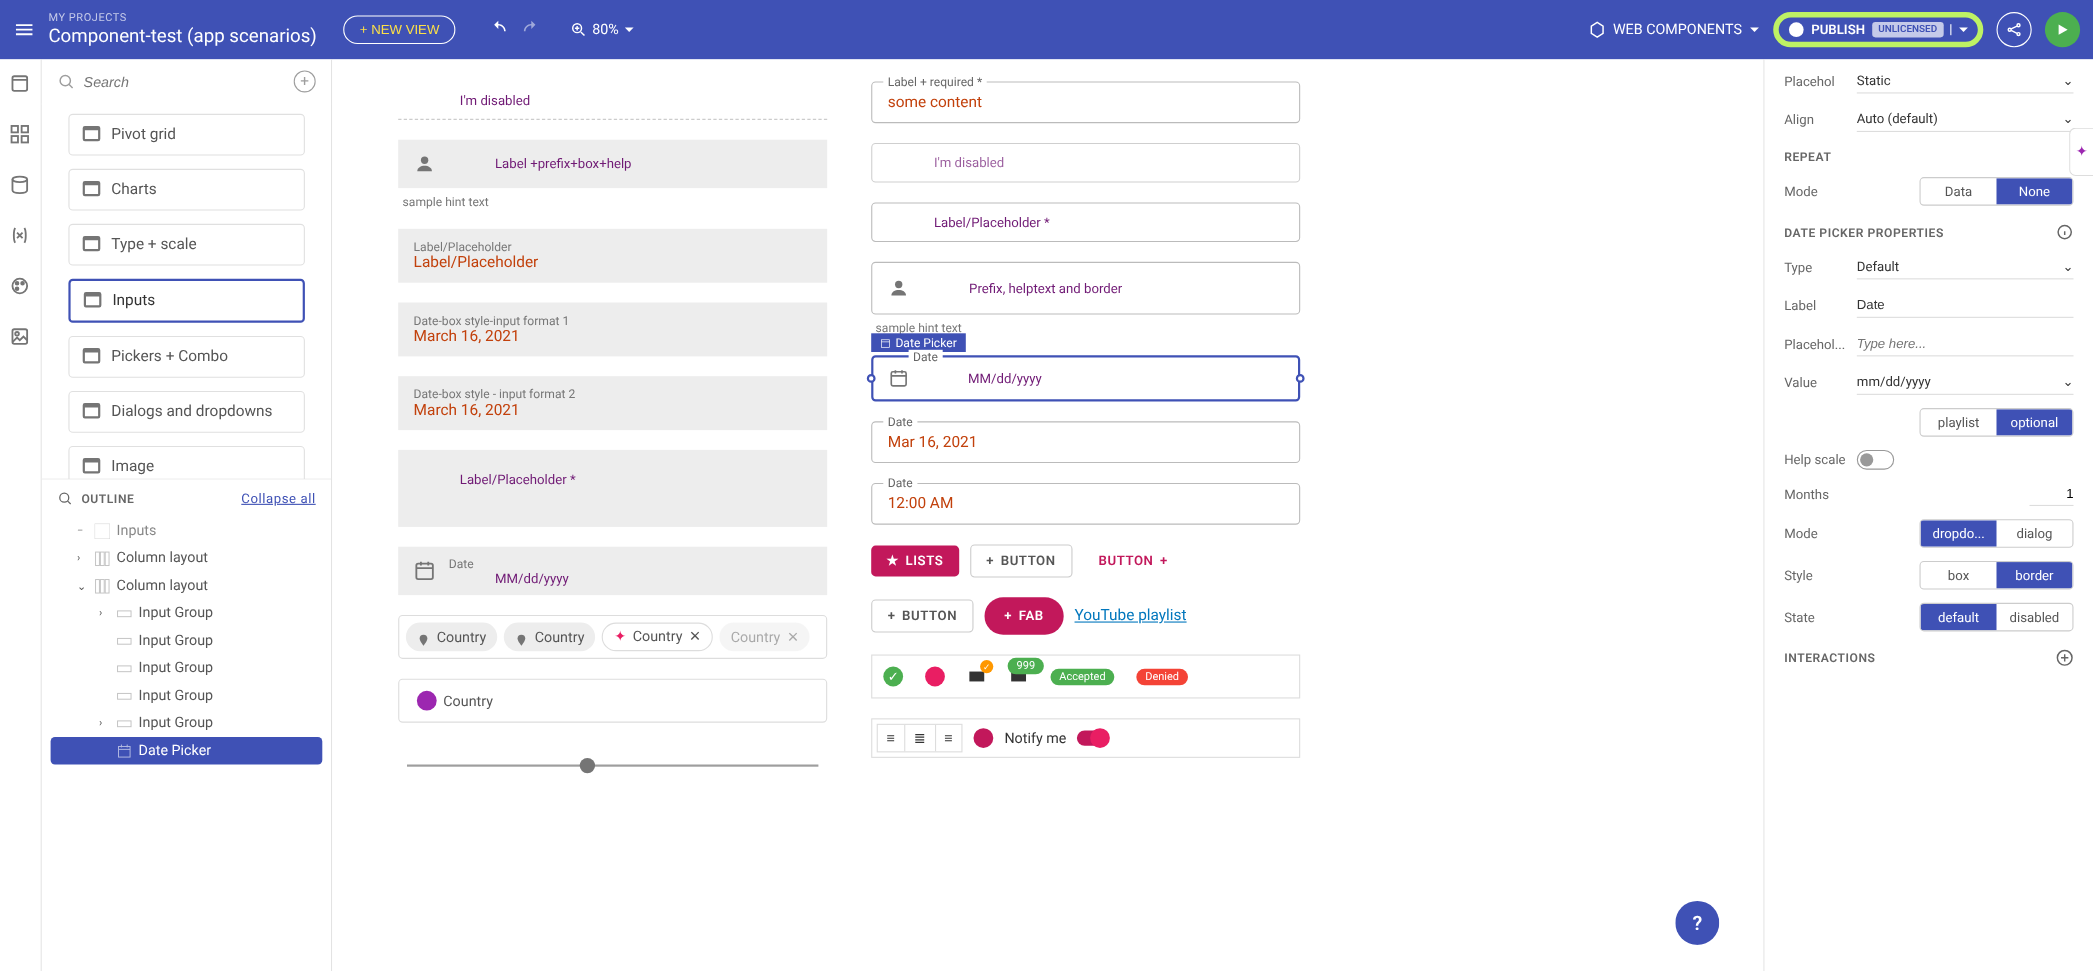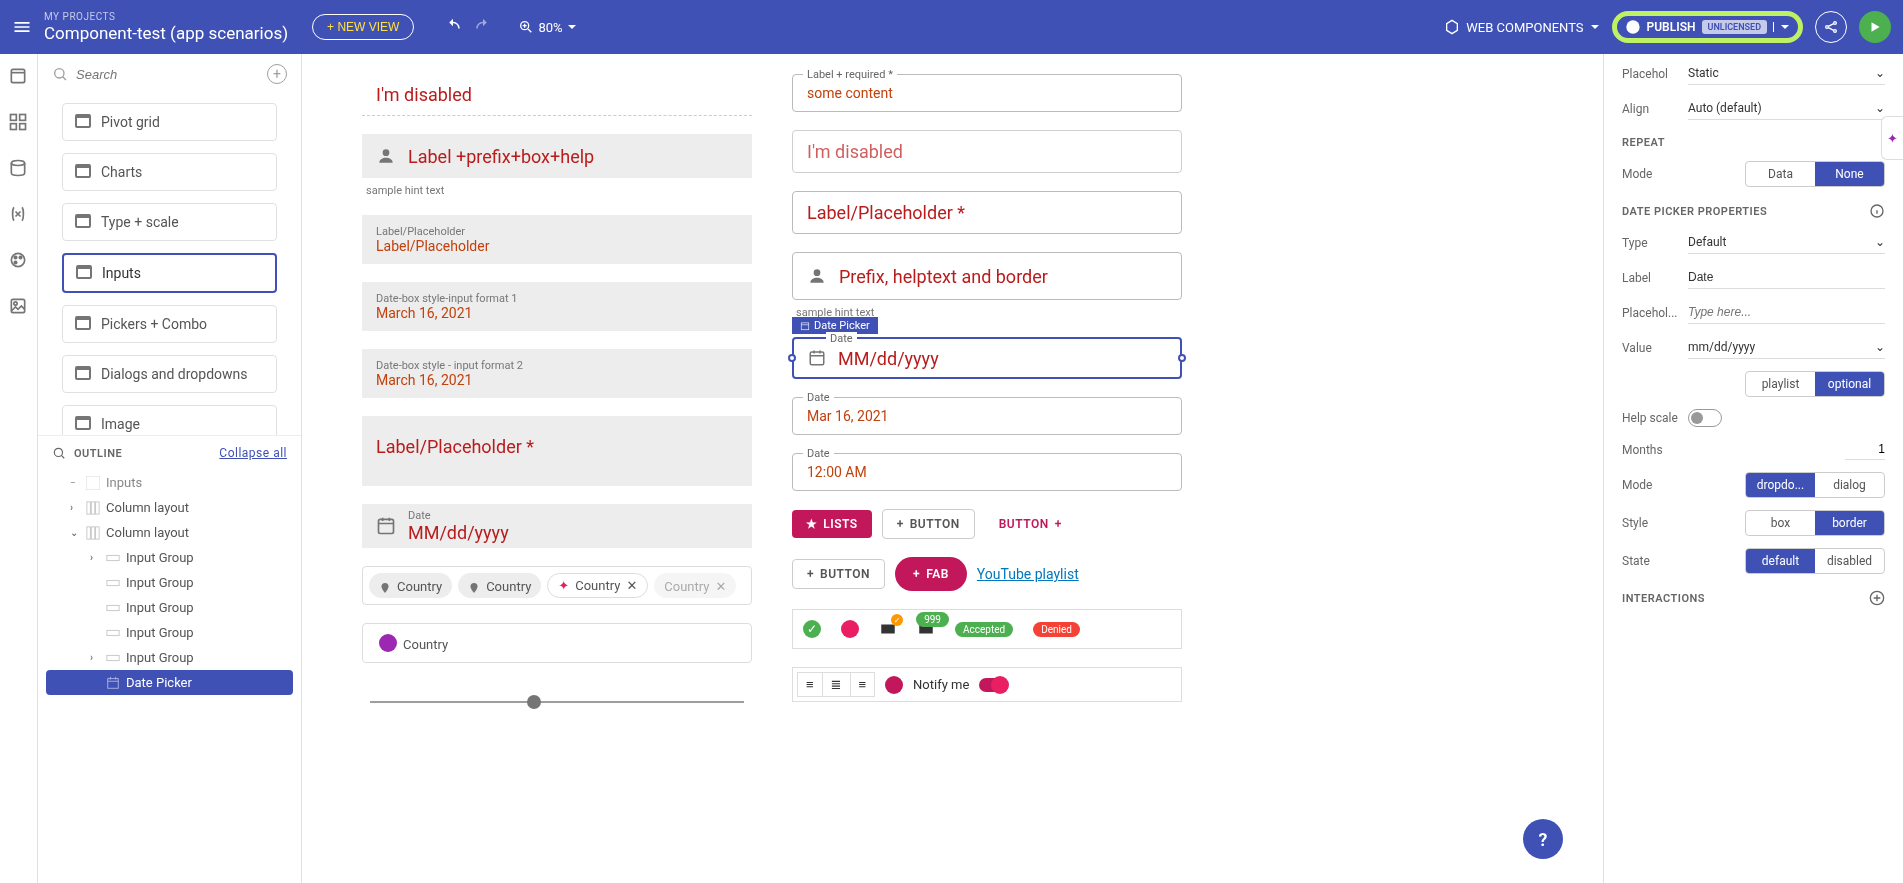--- a/index.html
+++ b/index.html
@@ -196,21 +196,21 @@
   .canvas-cols { display: flex; gap: 40px; }
   .canvas-col { width: 390px; display: flex; flex-direction: column; gap: 18px; padding-top: 20px; }
   
   .filled {
     background: #ededed;
     position: relative;
     padding: 10px 14px;
   }
   .filled-lbl { font-size: 11px; color: #777; }
   .filled-val { font-size: 14px; color: #c2410c; }
-  .filled-placeholder { font-size: 18px; color: #b91c1c; }
+  .filled-placeholder { font-size: 12px; color: #701a75; margin-left: 42px; }
   .filled-prefix { display:flex; align-items:center; gap:12px; height: 44px; }
   .hint { font-size: 11px; color: #777; padding-left: 4px; margin-top: -12px; }
   
   .outlined {
     border: 1px solid #bbb;
     border-radius: 4px;
     padding: 10px 14px;
     position: relative;
   }
   .outlined .float-lbl {

